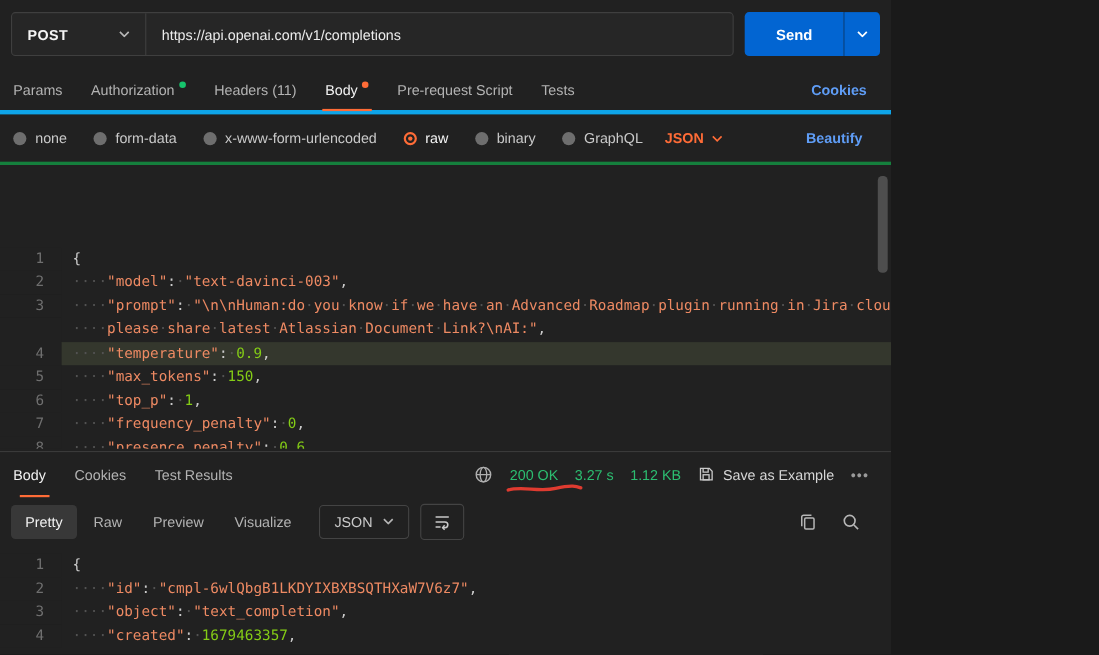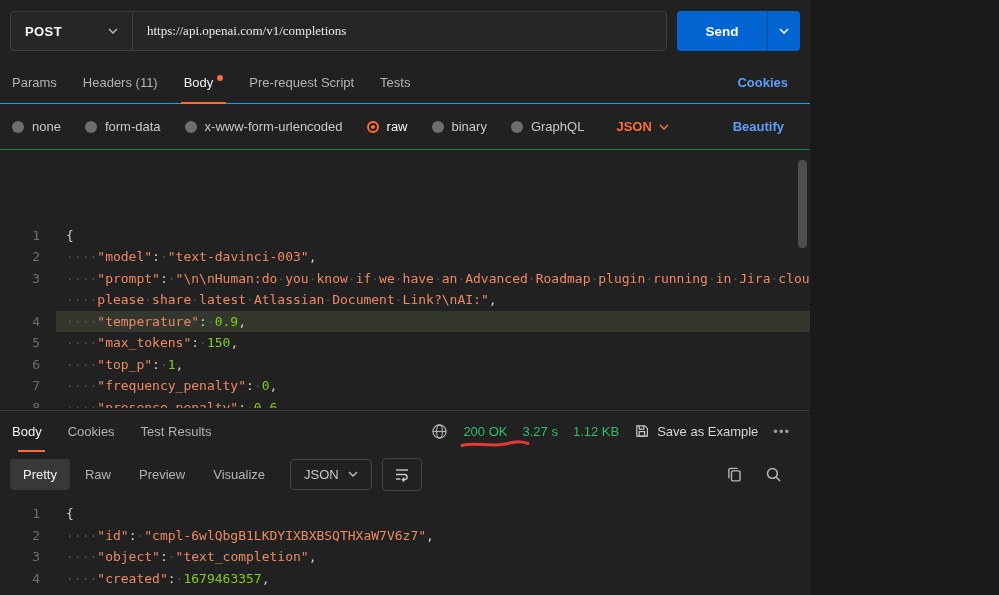--- a/index.html
+++ b/index.html
@@ -10,48 +10,48 @@
 
   
   .request-bar{position:absolute;top:0;left:0;right:0;height:62px;display:flex;
                align-items:center;padding:0 10px;gap:10px}
   .url-group{flex:1;display:flex;height:40px;border:1px solid #3f3f3f;background:#262626;
              border-radius:4px;overflow:hidden}
   .method{width:122px;display:flex;align-items:center;justify-content:space-between;
           padding:0 14px;border-right:1px solid #3f3f3f;font-weight:bold;
           letter-spacing:.4px;cursor:pointer;color:#f5f5f5}
   .url-input{flex:1;background:transparent;border:none;color:#ececec;font-size:13px;
-             padding:0 14px;outline:none;font-family:Liberation Serif, serif}
+             padding:0 14px;outline:none;font-family:Liberation Sans, sans-serif}
   .send-group{display:flex;height:40px}
   .send-btn{width:90px;background:#0265d2;color:#fff;font-weight:bold;font-size:13.5px;
             border:none;border-radius:4px 0 0 4px;cursor:pointer;
             font-family:"Liberation Sans",sans-serif}
   .send-caret{width:33px;background:#0265d2;border:none;border-left:1px solid rgba(0,0,0,.3);
               border-radius:0 4px 4px 0;display:flex;align-items:center;justify-content:center;
               cursor:pointer}
 
   
   .req-tabs{position:absolute;top:62px;left:0;right:0;height:42px;display:flex;
-            align-items:center;padding:0 8px;color:#b3b3b3;border-bottom:1px solid #0ea5e9}
+            align-items:center;padding:0 8px;color:#b3b3b3;border-bottom:4px solid #0ea5e9}
   .tab{position:relative;height:100%;display:flex;align-items:center;padding:0 13px;
        cursor:pointer;white-space:nowrap}
   .tab:first-child{padding-left:4px}
   .tab.active{color:#f2f2f2}
   .tab.active::after{content:"";position:absolute;left:10px;right:10px;bottom:-1px;height:2px;
                      background:#ff6c37}
   .tab .dot{width:6px;height:6px;border-radius:50%;margin-left:4px;margin-bottom:9px;flex:none}
   .dot.green{background:#16c46c}
   .dot.orange{background:#ff6c37}
   .link-blue{margin-left:auto;color:#5f9df6;font-weight:bold;cursor:pointer;padding-right:14px;
              white-space:nowrap}
 
   
   .body-type{position:absolute;top:104px;left:0;right:0;height:46px;display:flex;
-             align-items:center;padding:0 12px;gap:32px;color:#c9c9c9;
-             border-bottom:1px solid #15803d}
+             align-items:center;padding:0 12px;gap:20px;color:#c9c9c9;
+             border-bottom:3px solid #15803d}
   .radio-opt{display:flex;align-items:center;gap:8px;cursor:pointer}
   .radio-opt.sel{color:#f5f5f5}
   .radio{width:12px;height:12px;border-radius:50%;background:#6e6e6e;position:relative;flex:none}
   .radio.sel{background:transparent;border:2px solid #ff6c37}
   .radio.sel::after{content:"";position:absolute;inset:2px;border-radius:50%;background:#ff6c37}
   .lang-dd{display:flex;align-items:center;gap:7px;color:#ff6c37;cursor:pointer;font-weight:bold}
 
   
   .editor{font-family:"DejaVu Sans Mono","Liberation Mono",monospace;font-size:13px;
           line-height:21.5px;white-space:pre;color:#d4d4d4;cursor:text}
@@ -115,20 +115,24 @@
       </button>
     </div>
   </div>
 
   <div class="req-tabs">
     <div id="request-tabs" style="display:flex;height:100%">
         <div class="tab">
           <span>Params</span>
         </div>
         <div class="tab">
+          <span>Authorization</span>
+          <span class="dot green"></span>
+        </div>
+        <div class="tab">
           <span>Headers (11)</span>
         </div>
         <div class="tab active">
           <span>Body</span>
           <span class="dot orange"></span>
         </div>
         <div class="tab">
           <span>Pre-request Script</span>
         </div>
         <div class="tab">

